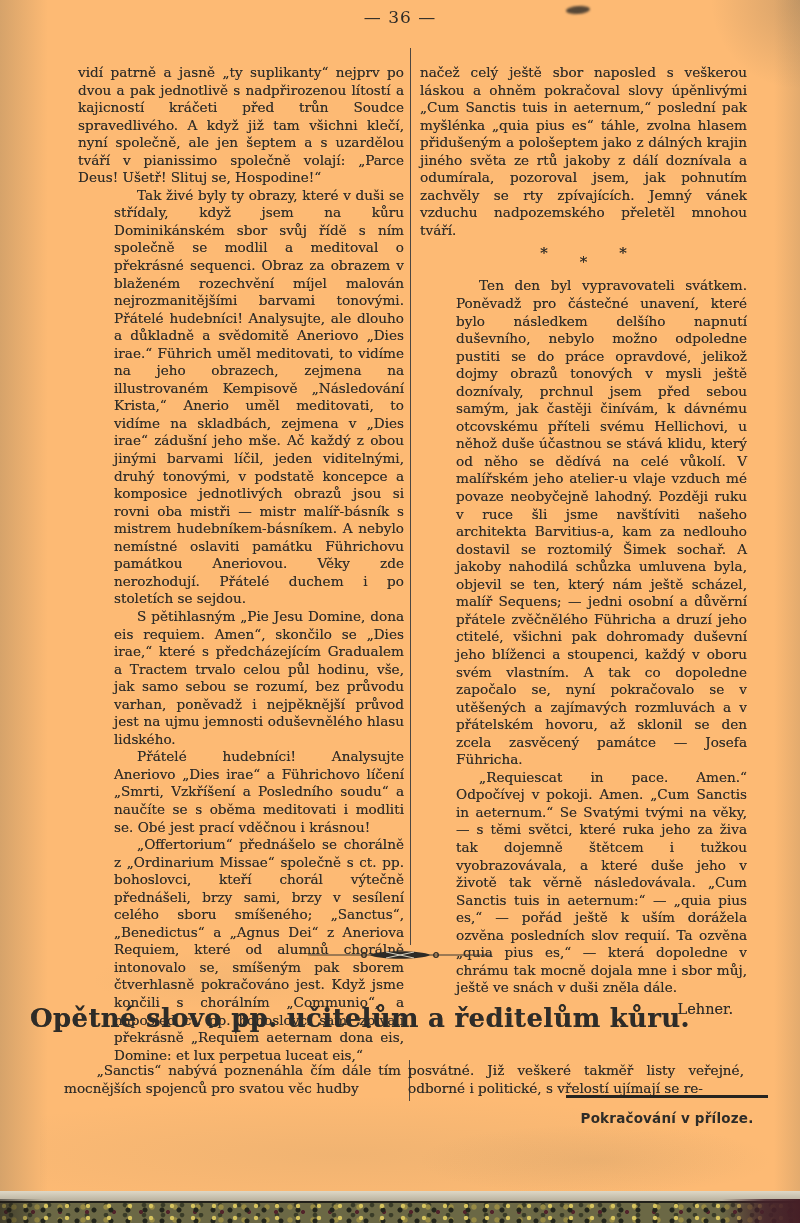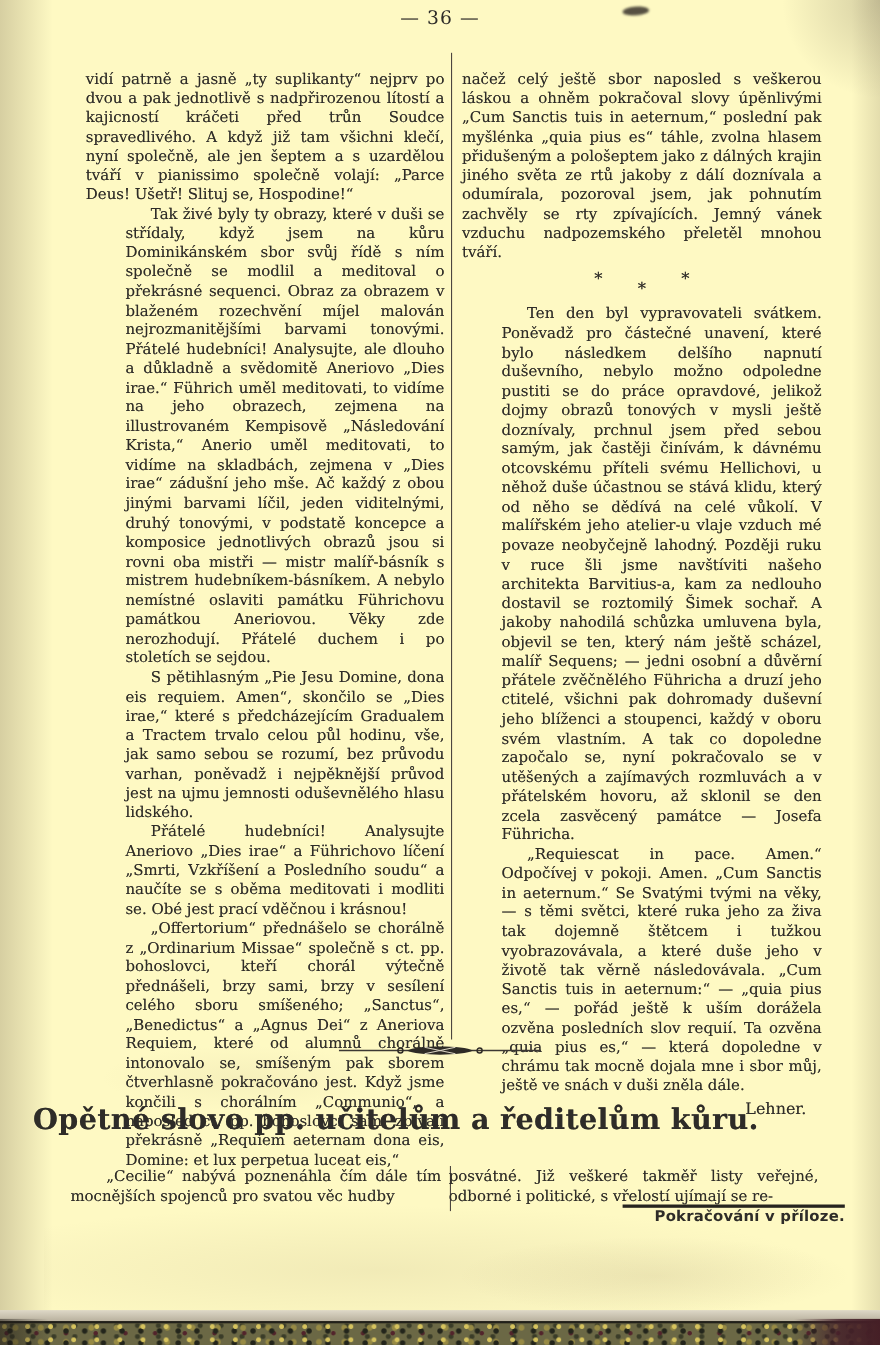--- a/index.html
+++ b/index.html
@@ -1,18 +1,18 @@
 <!DOCTYPE html>
 <html><head>
 <meta charset="utf-8">
 <style>
   html,body{margin:0;padding:0;background:#6f6b60;}
   .page{
     position:relative;width:800px;height:1223px;margin:0 auto;
-    background:#fef9c3;
+    background:#fdba74;
     color:#2e2c28;
     font-family:"DejaVu Serif",serif;
     overflow:hidden;
   }
   
   .gutter-shadow{position:absolute;left:0;top:0;width:48px;height:1223px;
     background:linear-gradient(90deg,rgba(122,109,84,.30),rgba(122,109,84,0));}
   .right-shadow{position:absolute;right:0;top:0;width:26px;height:1223px;
     background:linear-gradient(270deg,rgba(122,109,84,.20),rgba(122,109,84,0));}
   .corner-tr{position:absolute;right:0;top:0;width:90px;height:90px;
@@ -54,21 +54,21 @@
     text-shadow:0 0 .5px rgba(42,38,32,.6);}
 
   .b-col{position:absolute;top:1061px;text-align:justify;font-size:13.6px;line-height:18.2px;
     text-shadow:0 0 .4px rgba(42,38,32,.55);}
   .b-col p{margin:0;}
   .b-left{left:64px;width:337px;}
   .b-left p{text-indent:2.4em;}
   .b-right{left:408px;width:336px;}
 
   .continuation{position:absolute;left:566px;top:1095px;width:202px;
-    border-top:3px solid #26241f;padding-top:0;text-align:right;
+    border-top:3px solid #26241f;padding-top:12px;text-align:center;
     font-family:"DejaVu Sans",sans-serif;font-weight:bold;font-size:13.5px;letter-spacing:.2px;}
 
   .edge-light{position:absolute;left:0;top:1191px;width:800px;height:10px;
     background:linear-gradient(#ded8c7,#b9b19e);}
   .book-edge{position:absolute;left:0;top:1201px;width:800px;height:22px;
     background-color:#6b6845;
     background-image:
       radial-gradient(circle at 4px 3px,#d6c35e 0 1.8px,transparent 2.6px),
       radial-gradient(circle at 9px 7px,#23251b 0 2px,transparent 3px),
       radial-gradient(circle at 14px 4px,#978a44 0 2.2px,transparent 3.2px),
@@ -123,21 +123,21 @@
     <line x1="0" y1="7" x2="184" y2="7" stroke="#3c3833" stroke-width="1.2"></line>
     <path d="M62 7 C70 2 114 2 122 7 C114 12 70 12 62 7 Z" fill="#2e2b26"></path>
     <path d="M78 4 l28 6 M78 10 l28 -6" stroke="#d8d2c1" stroke-width="1"></path>
     <circle cx="56" cy="7" r="2.3" fill="none" stroke="#2e2b26" stroke-width="1.3"></circle>
     <circle cx="128" cy="7" r="2.3" fill="none" stroke="#2e2b26" stroke-width="1.3"></circle>
   </svg>
 
   <div class="title">Opětné slovo pp. učitelům a ředitelům kůru.</div>
 
   <div class="b-col b-left">
-    <p>„Cecilie“ nabývá poznenáhla čím dále tím mocnějších spojenců pro svatou věc hudby</p>
+    <p>„Sanctis“ nabývá poznenáhla čím dále tím mocnějších spojenců pro svatou věc hudby</p>
   </div>
   <div class="rule-v rule-bottom"></div>
   <div class="b-col b-right">
     <p>posvátné. Již veškeré takměř listy veřejné, odborné i politické, s vřelostí ujímají se re-</p>
   </div>
 
   <div class="continuation">Pokračování v příloze.</div>
 
   <div class="edge-light"></div>
   <div class="book-edge"></div>

